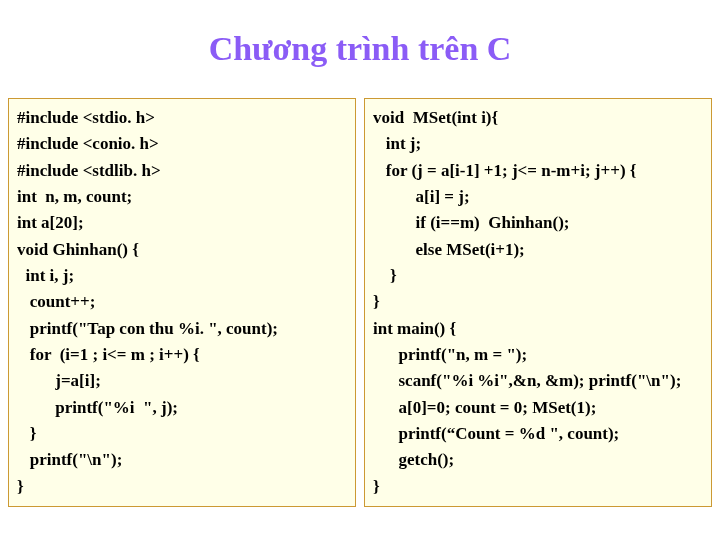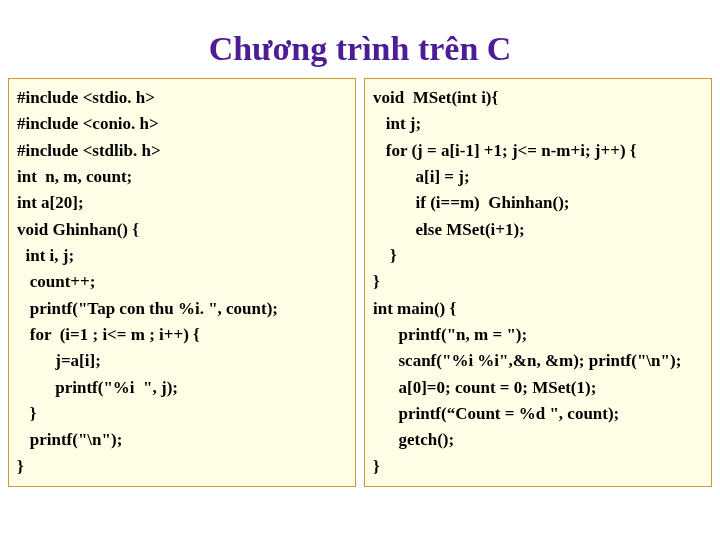--- a/index.html
+++ b/index.html
@@ -12,23 +12,23 @@
   }
   .slide {
     width: 720px;
     height: 540px;
     position: relative;
   }
   .title {
     text-align: center;
     font-size: 34px;
     font-weight: bold;
-    color: #4c1d95;
+    color: #8b5cf6;
     padding-top: 30px;
-    padding-bottom: 10px;
+    padding-bottom: 30px;
   }
   .columns {
     display: flex;
     padding: 0 8px;
     gap: 0;
   }
   .col {
     flex: 1;
     background: #ffffe8;
     border: 1px solid #cc9933;

